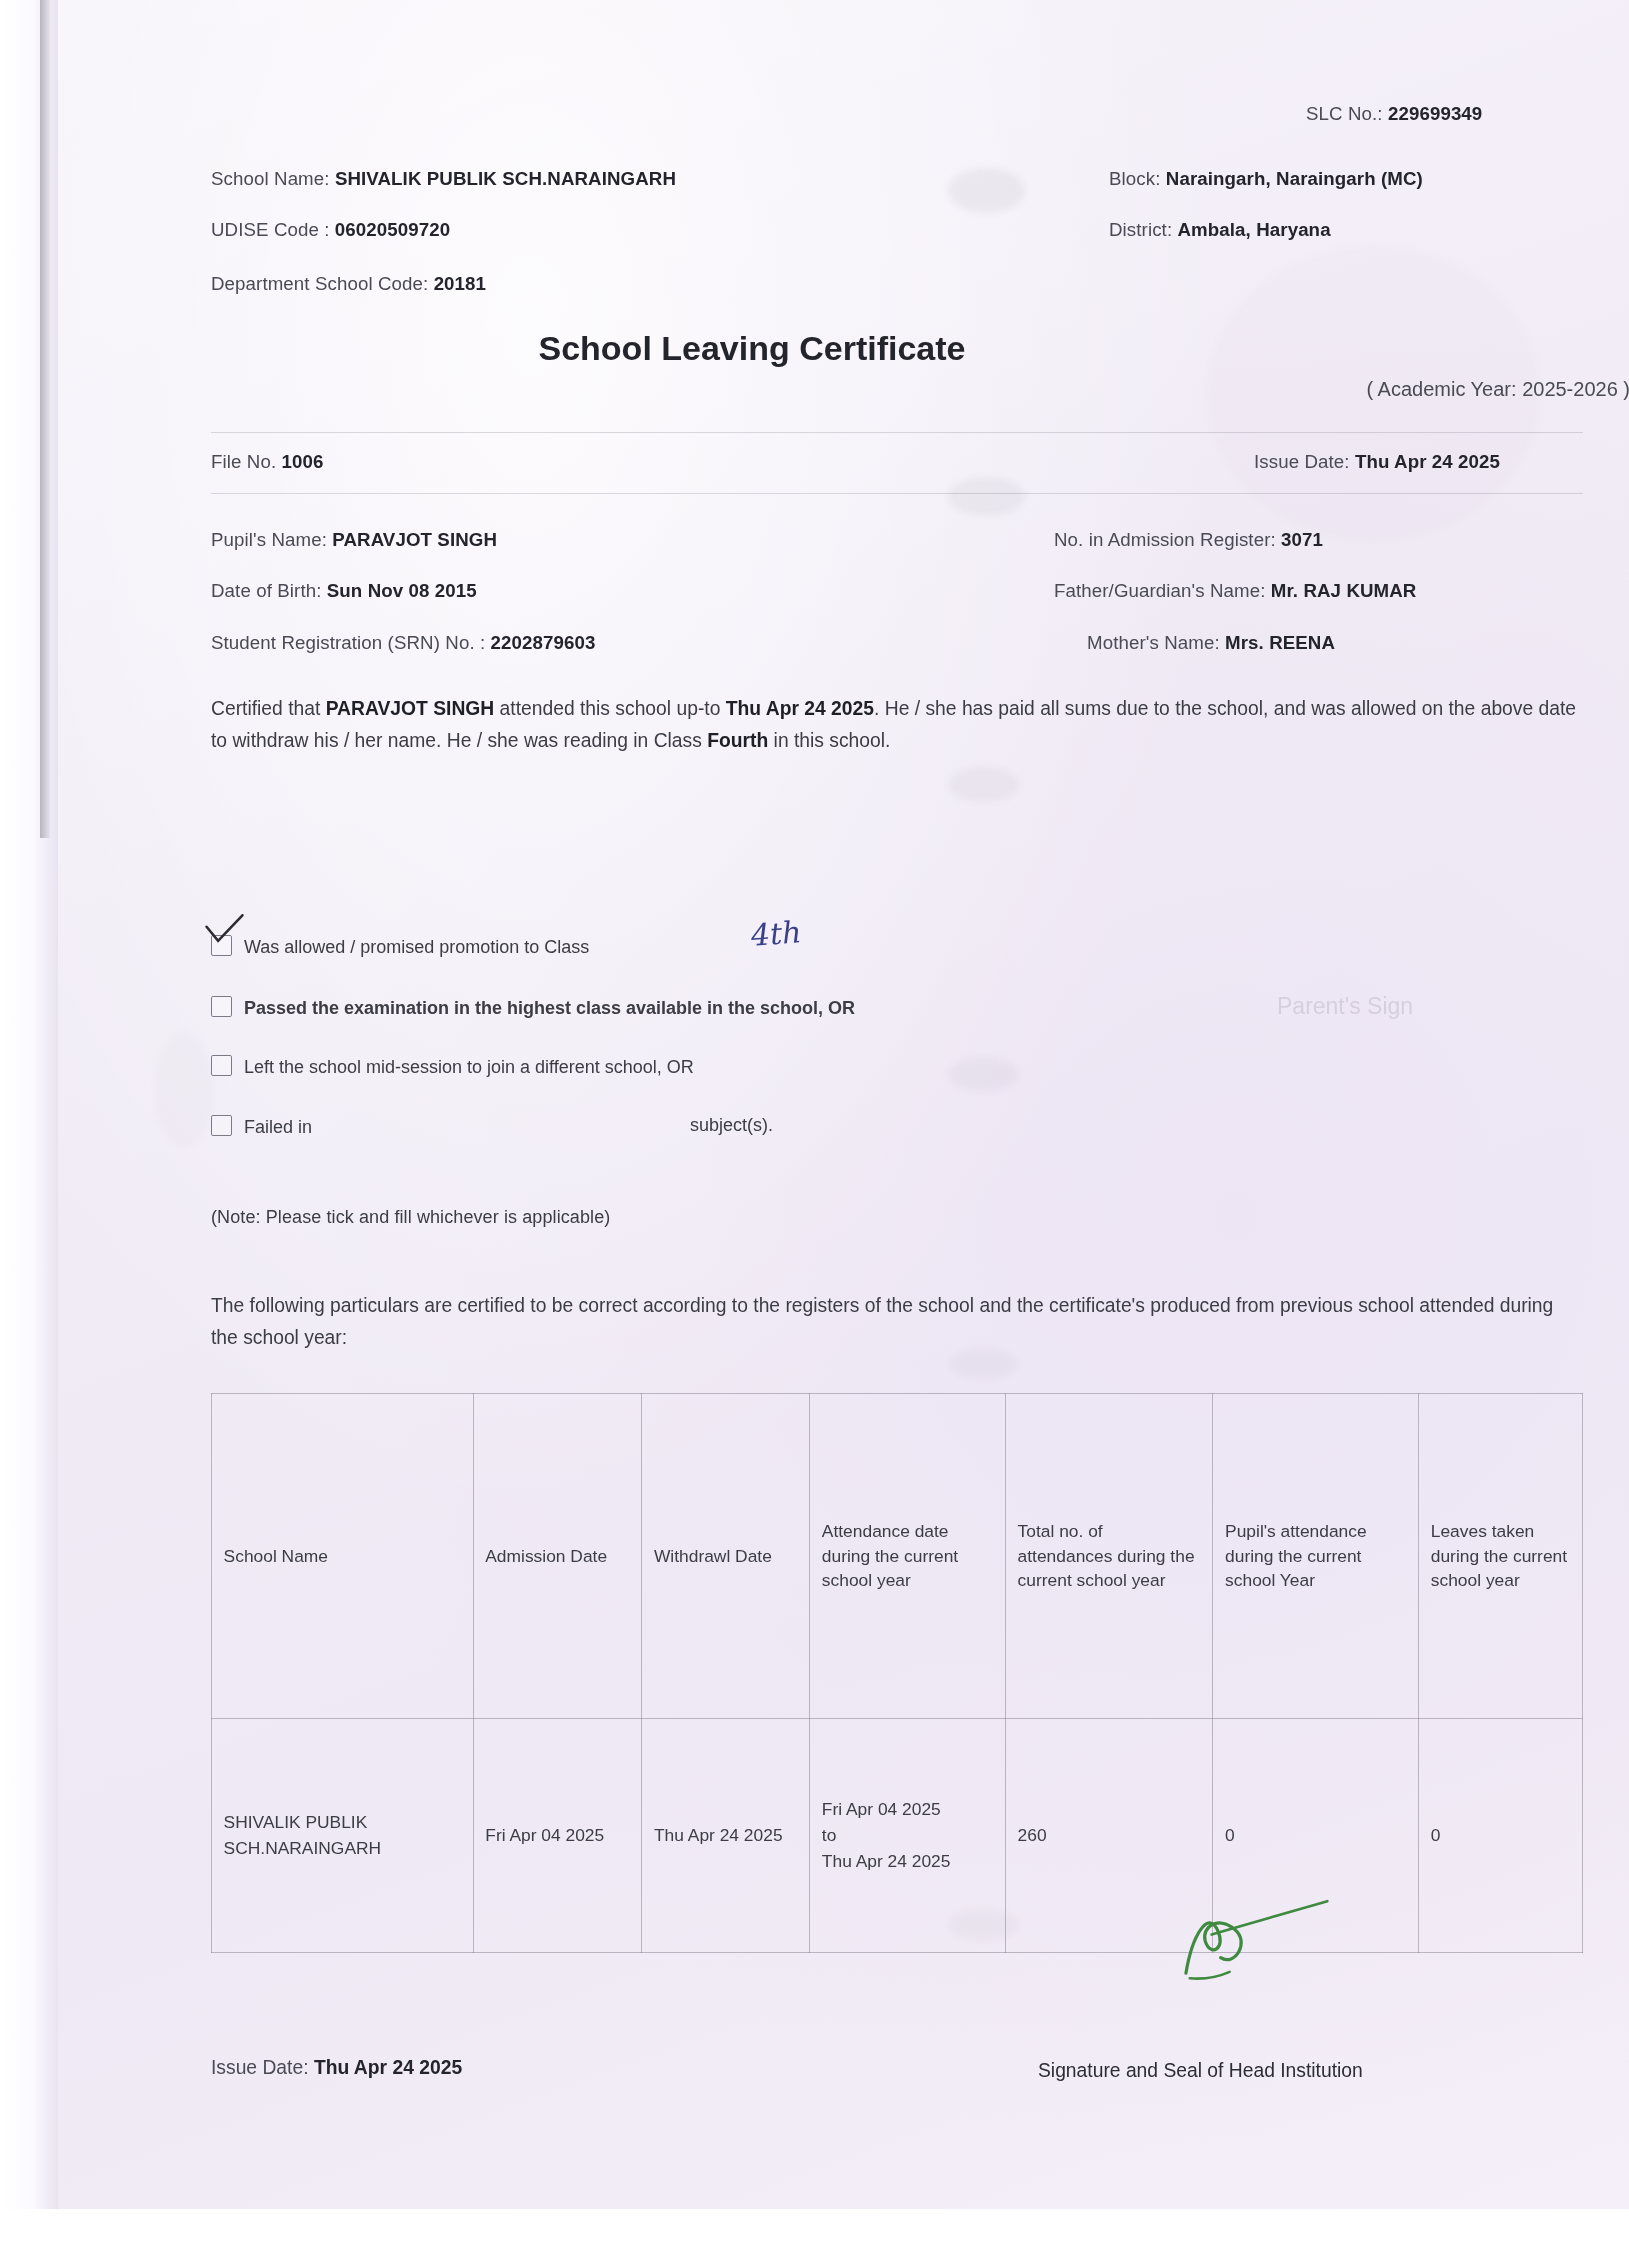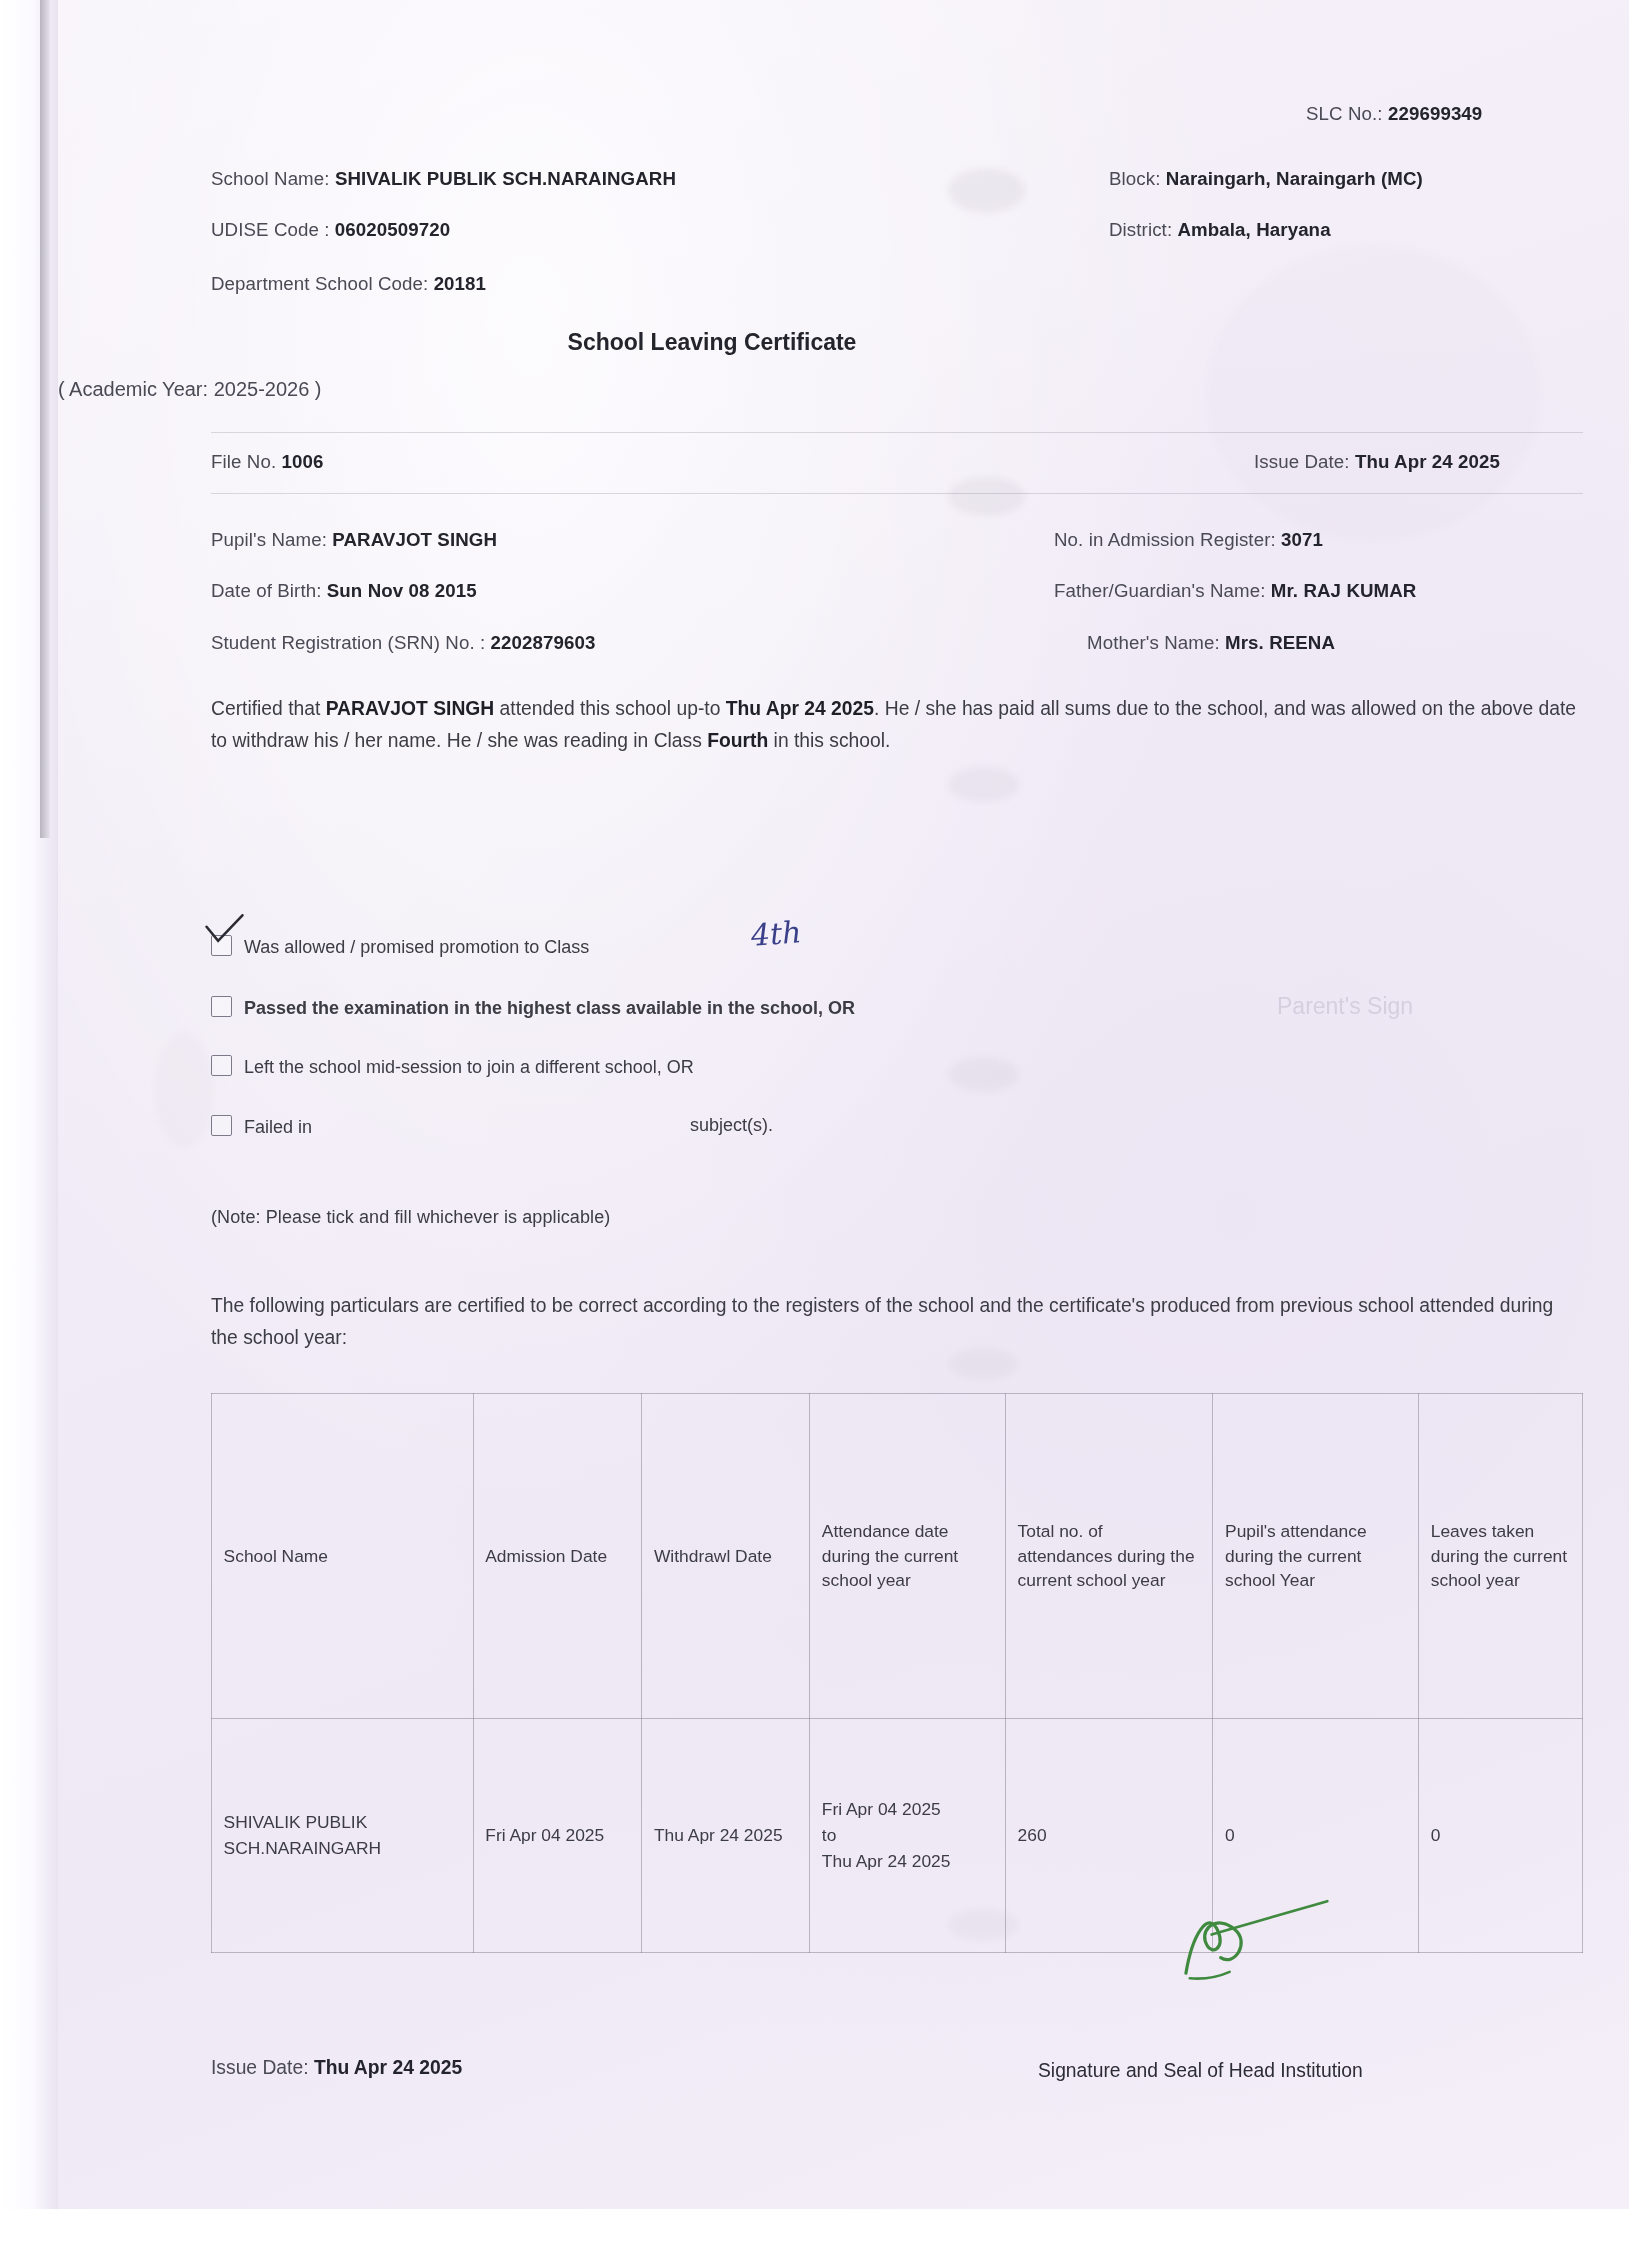--- a/index.html
+++ b/index.html
@@ -72,28 +72,29 @@
     letter-spacing: 0.1px;
     white-space: nowrap;
   }
   .lbl { color: #4a4a55; }
   .val { font-weight: bold; color: #24242c; }
 
   .title {
     position: absolute;
     width: 1308px;
     text-align: center;
-    font-size: 23px;
+    font-size: 34px;
     font-weight: bold;
     color: #24242c;
+    padding-left: 40px;
   }
   .subtitle {
     position: absolute;
     width: 1572px;
-    text-align: left;
+    text-align: right;
     font-size: 20px;
     color: #4a4a55;
   }
 
   .para {
     position: absolute;
     color: #3c3c44;
     font-size: 19.3px;
     line-height: 32px;
   }

